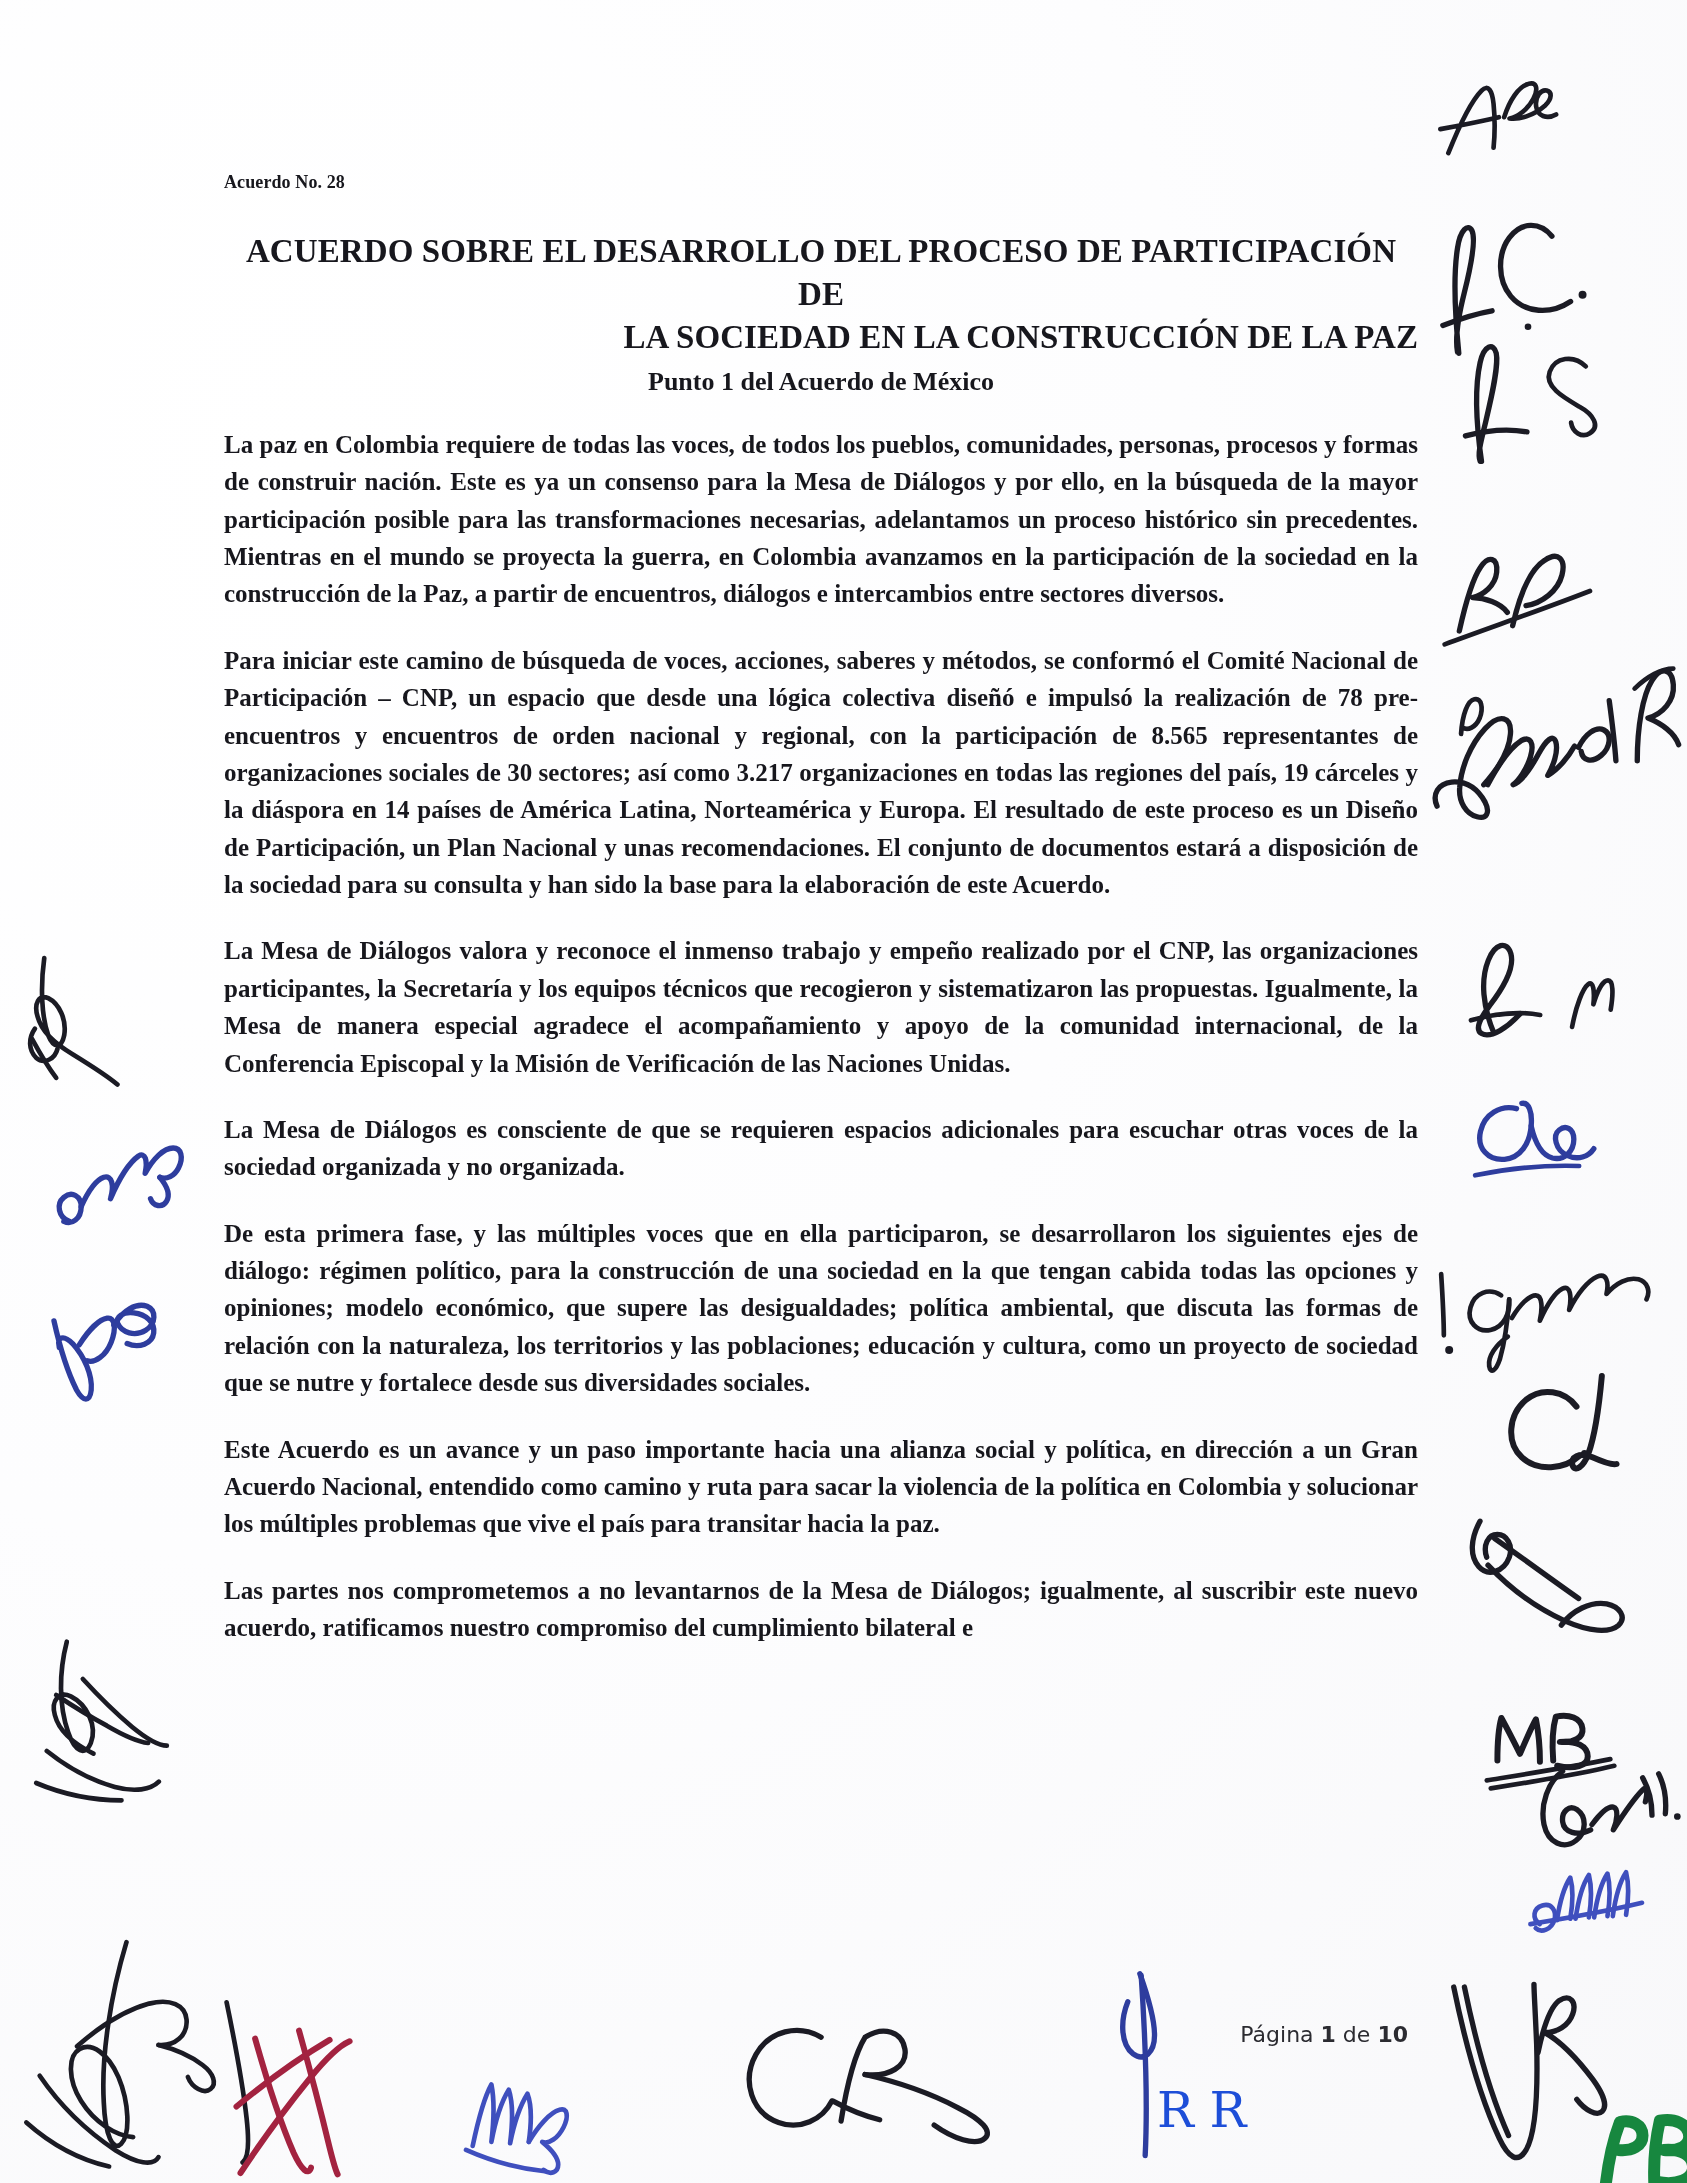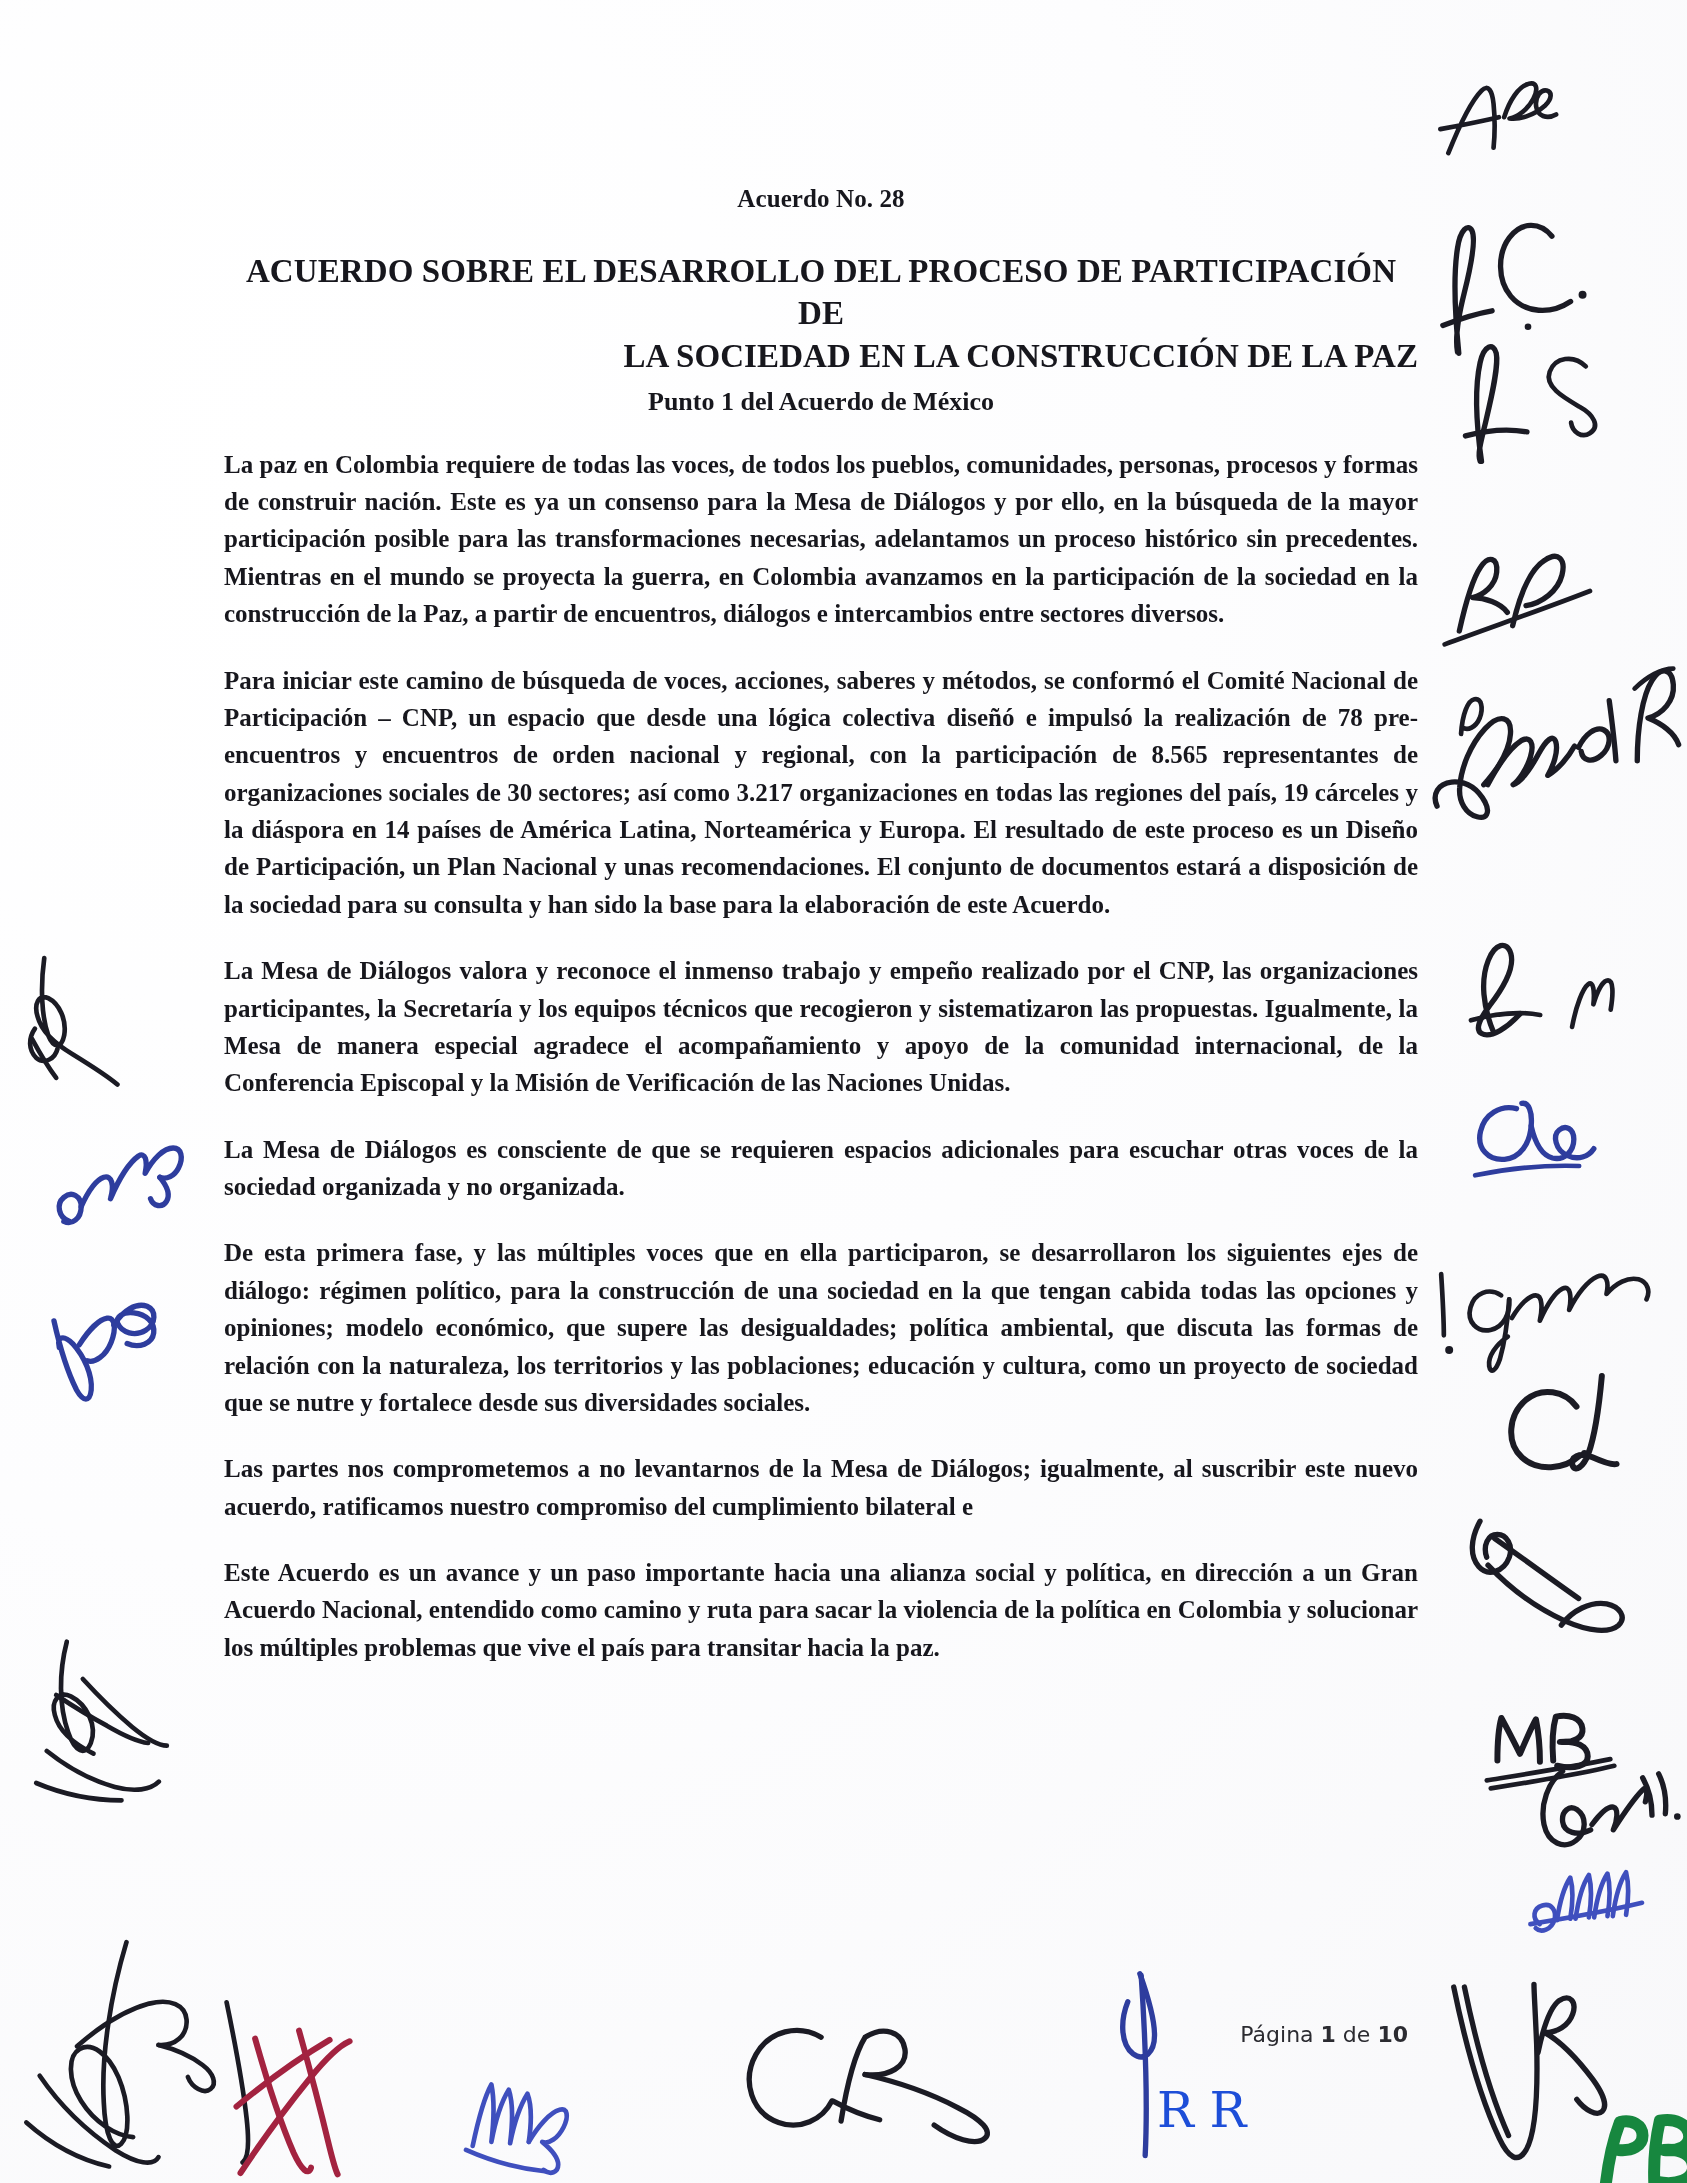--- a/index.html
+++ b/index.html
@@ -28,25 +28,24 @@
 
   .doc-body {
     position: absolute;
     left: 224px;
     top: 173px;
     width: 1194px;
   }
 
   .acuerdo-no {
     font-weight: bold;
-    font-size: 25px;
+    font-size: 18px;
     letter-spacing: 0.1px;
-    margin: 12px 0 37px 0;
+    margin: 0 0 37px 0;
     line-height: 1.1;
-    text-align: center;
   }
 
   .doc-title {
     text-align: center;
     font-weight: bold;
     font-size: 33px;
     line-height: 1.30;
     margin: 0 0 6.7px 0;
     letter-spacing: 0.1px;
   }
@@ -124,22 +123,22 @@
       <span class="l2">LA SOCIEDAD EN LA CONSTRUCCIÓN DE LA PAZ</span>
     </div>
 
     <div class="doc-subtitle">Punto 1 del Acuerdo de México</div>
 
     <p class="para">La paz en Colombia requiere de todas las voces, de todos los pueblos, comunidades, personas, procesos y formas de construir nación. Este es ya un consenso para la Mesa de Diálogos y por ello, en la búsqueda de la mayor participación posible para las transformaciones necesarias, adelantamos un proceso histórico sin precedentes. Mientras en el mundo se proyecta la guerra, en Colombia avanzamos en la participación de la sociedad en la construcción de la Paz, a partir de encuentros, diálogos e intercambios entre sectores diversos.</p>
     <p class="para">Para iniciar este camino de búsqueda de voces, acciones, saberes y métodos, se conformó el Comité Nacional de Participación – CNP, un espacio que desde una lógica colectiva diseñó e impulsó la realización de 78 pre-encuentros y encuentros de orden nacional y regional, con la participación de 8.565 representantes de organizaciones sociales de 30 sectores; así como 3.217 organizaciones en todas las regiones del país, 19 cárceles y la diáspora en 14 países de América Latina, Norteamérica y Europa. El resultado de este proceso es un Diseño de Participación, un Plan Nacional y unas recomendaciones. El conjunto de documentos estará a disposición de la sociedad para su consulta y han sido la base para la elaboración de este Acuerdo.</p>
     <p class="para">La Mesa de Diálogos valora y reconoce el inmenso trabajo y empeño realizado por el CNP, las organizaciones participantes, la Secretaría y los equipos técnicos que recogieron y sistematizaron las propuestas. Igualmente, la Mesa de manera especial agradece el acompañamiento y apoyo de la comunidad internacional, de la Conferencia Episcopal y la Misión de Verificación de las Naciones Unidas.</p>
     <p class="para">La Mesa de Diálogos es consciente de que se requieren espacios adicionales para escuchar otras voces de la sociedad organizada y no organizada.</p>
     <p class="para">De esta primera fase, y las múltiples voces que en ella participaron, se desarrollaron los siguientes ejes de diálogo: régimen político, para la construcción de una sociedad en la que tengan cabida todas las opciones y opiniones; modelo económico, que supere las desigualdades; política ambiental, que discuta las formas de relación con la naturaleza, los territorios y las poblaciones; educación y cultura, como un proyecto de sociedad que se nutre y fortalece desde sus diversidades sociales.</p>
+    <p class="para">Este Acuerdo es un avance y un paso importante hacia una alianza social y política, en dirección a un Gran Acuerdo Nacional, entendido como camino y ruta para sacar la violencia de la política en Colombia y solucionar los múltiples problemas que vive el país para transitar hacia la paz.</p>
     <p class="para">Las partes nos comprometemos a no levantarnos de la Mesa de Diálogos; igualmente, al suscribir este nuevo acuerdo, ratificamos nuestro compromiso del cumplimiento bilateral e</p>
-    <p class="para">Este Acuerdo es un avance y un paso importante hacia una alianza social y política, en dirección a un Gran Acuerdo Nacional, entendido como camino y ruta para sacar la violencia de la política en Colombia y solucionar los múltiples problemas que vive el país para transitar hacia la paz.</p>
   </div>
 
   <div class="footer">
     <span>Página </span><b>1</b><span> de </span><b>10</b>
   </div>
 
   <div id="sig-layer">
 
     <div class="sig" style="left:1435px; top:73px;">
       <svg width="173" height="87" viewBox="0 0 260 130">

